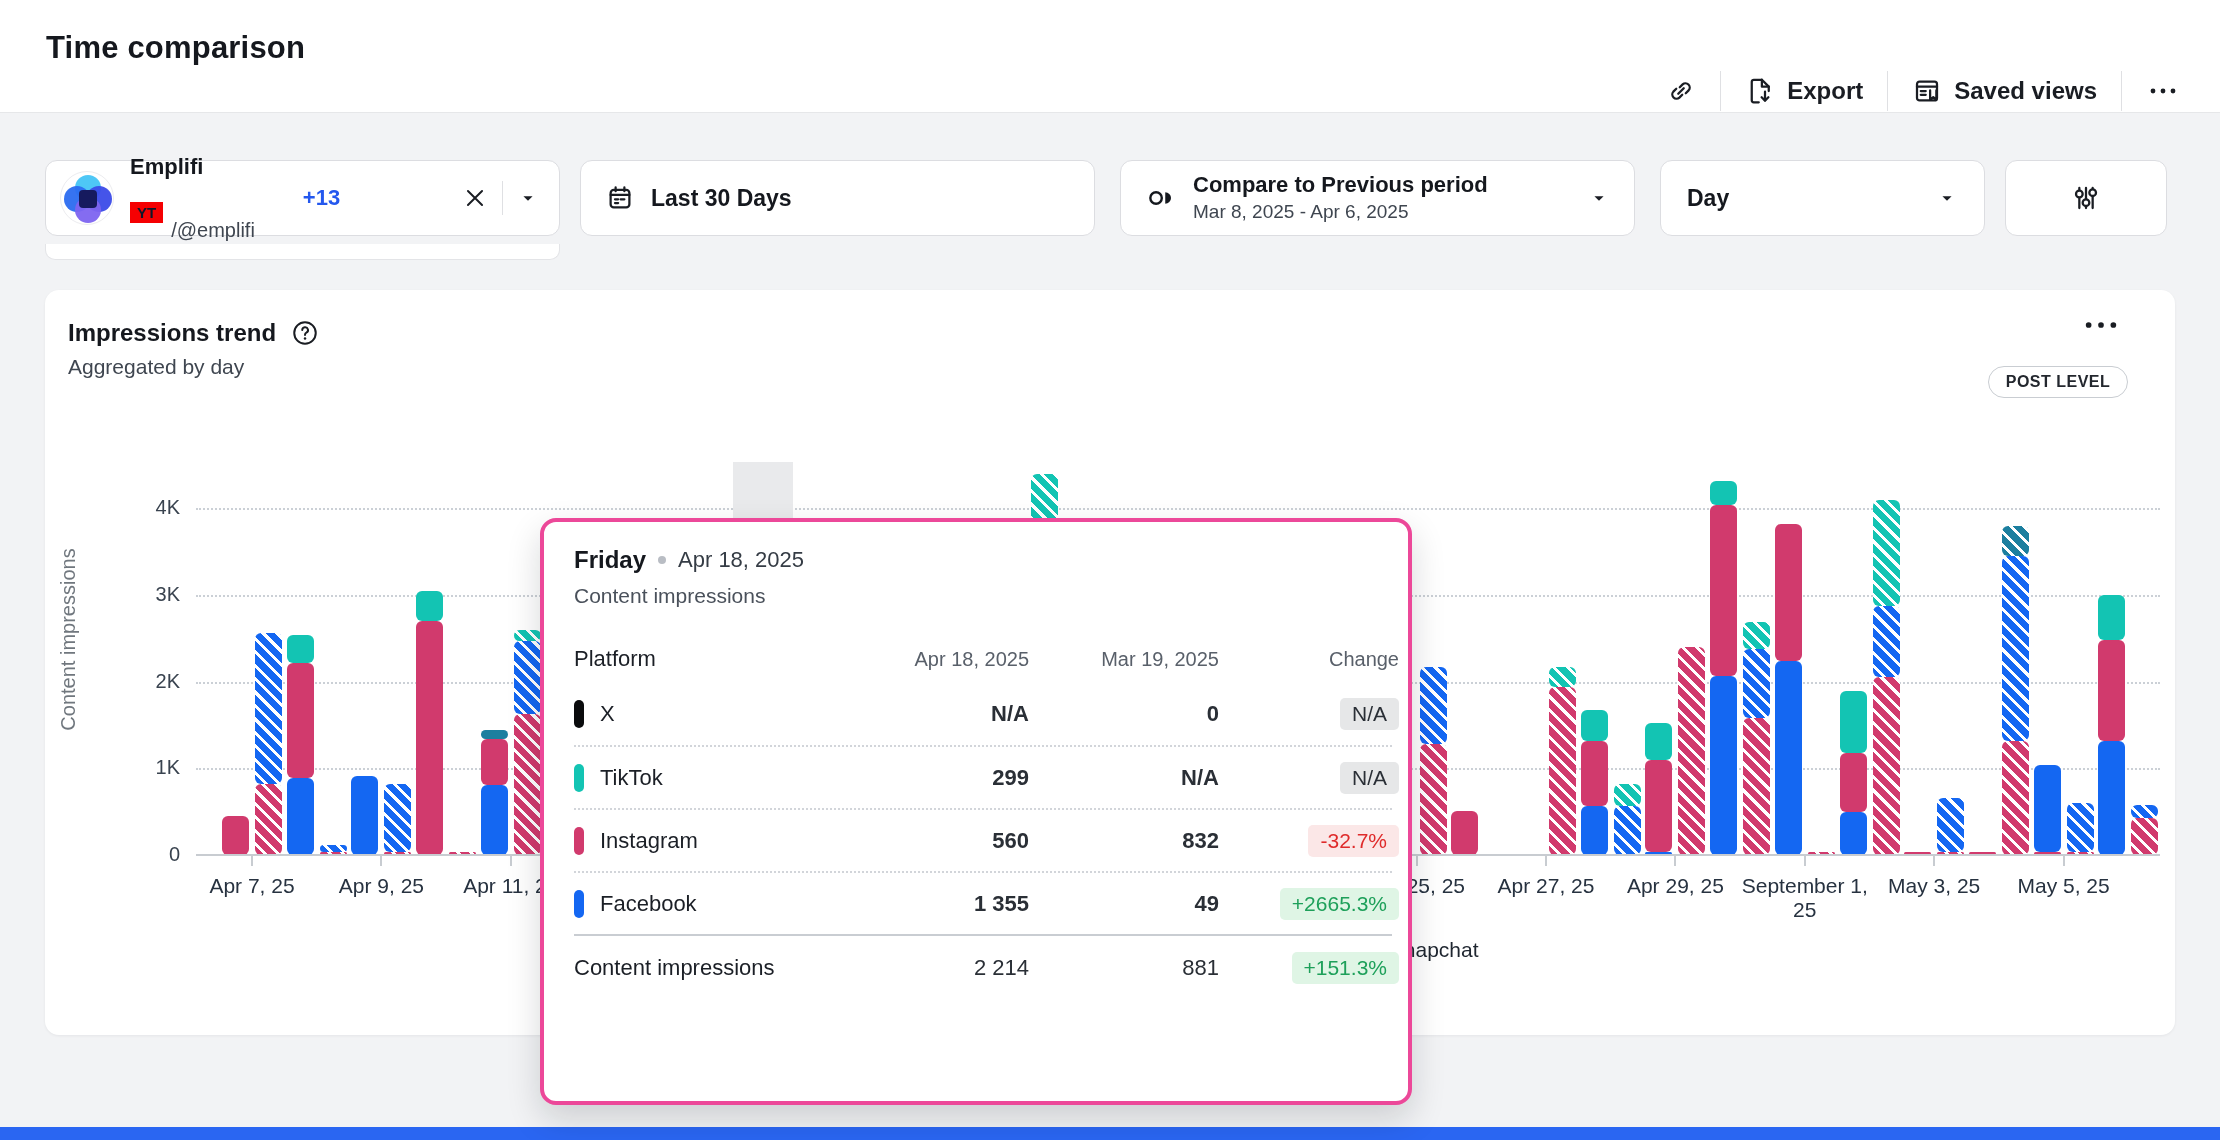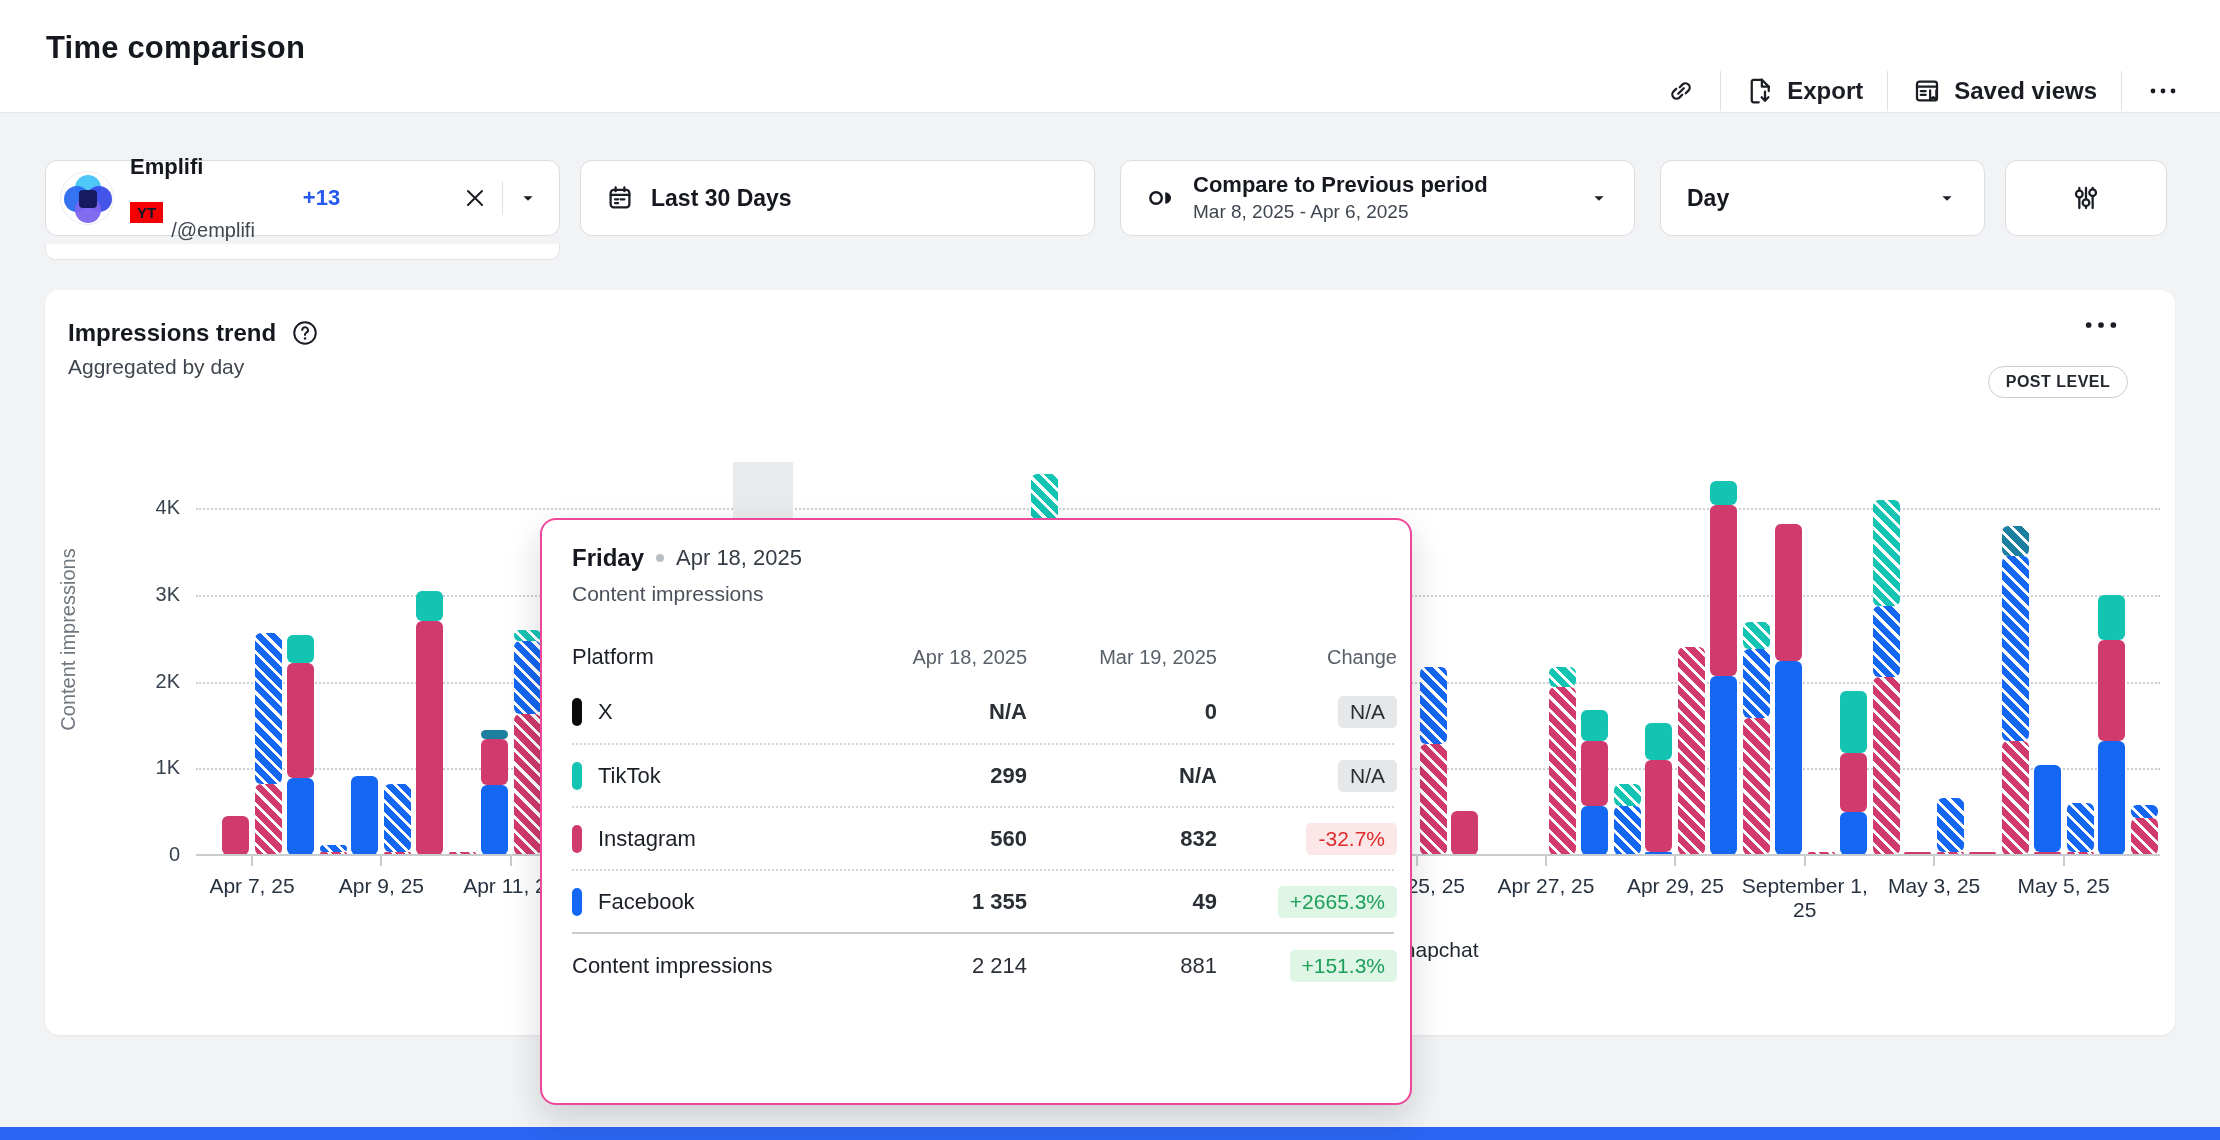--- a/index.html
+++ b/index.html
@@ -64,21 +64,21 @@
   .xlabel{position:absolute;top:874px;width:140px;text-align:center;font-size:21px;color:#273240;}
   .seg{position:absolute;width:27px;border-radius:6px;}
   .hoverband{position:absolute;left:733px;top:462px;width:60px;height:393px;background:#E9EAEC;}
 
   
   .legend{position:absolute;left:45px;top:938px;width:2130px;display:flex;justify-content:center;gap:30px;}
   .legend-item{display:flex;align-items:center;gap:10px;font-size:21px;color:#1F2630;}
   .legend-swatch{width:16px;height:16px;border-radius:3px;}
 
   
-  .tooltip{position:absolute;left:540px;top:518px;width:872px;height:587px;background:#fff;border:2px solid #ec4899;
+  .tooltip{position:absolute;left:540px;top:518px;width:872px;height:587px;background:#fff;border:4px solid #ec4899;
            border-radius:16px;box-shadow:0 14px 34px rgba(15,18,24,.16);z-index:20;padding:24px 16px 18px 30px;}
   .tt-head{display:flex;align-items:center;gap:12px;}
   .tt-day{font-size:24px;font-weight:700;color:#15181E;}
   .tt-dot{width:8px;height:8px;border-radius:50%;background:#B9BDC4;}
   .tt-date{font-size:22px;color:#353C45;}
   .tt-metric{font-size:21px;color:#4A515B;margin-top:10px;}
   .tt-table{margin-top:28px;}
   .tt-row{display:flex;align-items:center;height:63px;}
   .tt-row.hdr{height:46px;font-size:20px;color:#59606A;}
   .tt-row + .tt-row{border-top:2px dotted #D2D5DA;}

